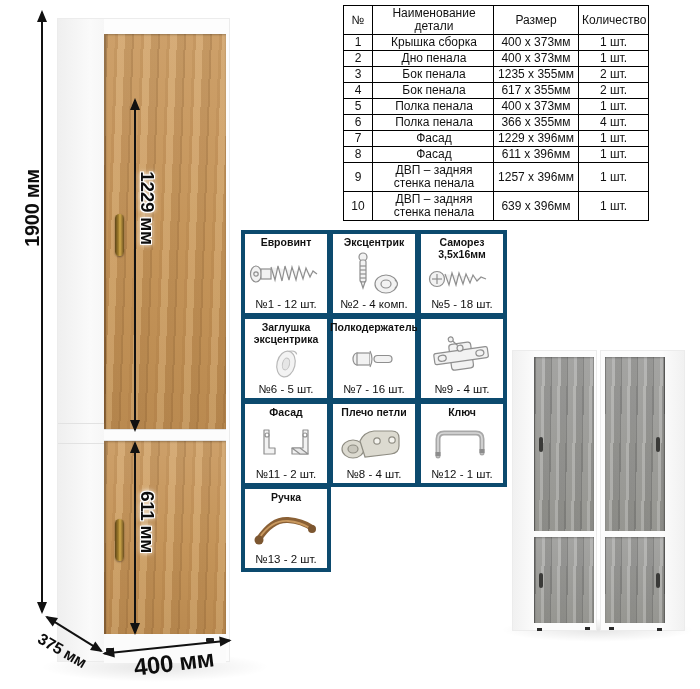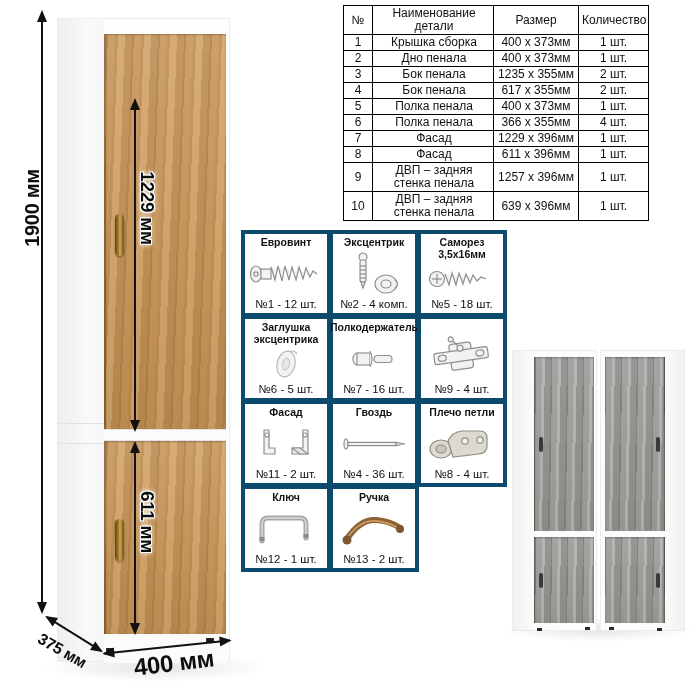--- a/index.html
+++ b/index.html
@@ -326,31 +326,20 @@
             <circle cx="19" cy="10" r="2" fill="#ffffff"></circle>
             <path d="M60 5 v24 h-16 v-6 h11 v-18 z"></path>
             <circle cx="57" cy="10" r="2" fill="#ffffff"></circle>
             <path d="M44 23 l8 6 h8 l-8 -6 z" fill="#e8e8e8"></path>
           </g>
         </svg>
       </div>
       <div class="hw-count">№11 - 2 шт.</div>
     </div>
 
-    <div class="hw-cell">
-      <div class="hw-name">Гвоздь</div>
-      <div class="hw-icon">
-        <svg width="76" height="20" viewBox="0 0 76 20">
-          <ellipse class="ic" cx="10" cy="10" rx="2" ry="5"></ellipse>
-          <rect class="ic" x="12" y="8.4" width="48" height="3.2" fill="#f0f0f0"></rect>
-          <path class="ic" d="M60 8.4 l9 1.6 -9 1.6 z"></path>
-        </svg>
-      </div>
-      <div class="hw-count">№4 - 36 шт.</div>
-    </div>
 
     <div class="hw-cell">
       <div class="hw-name">Плечо петли</div>
       <div class="hw-icon">
         <svg width="76" height="42" viewBox="0 0 76 42">
           <g stroke="#8f8d83" stroke-width="1.2" fill="#dcdad0">
             <ellipse cx="17" cy="26" rx="11" ry="9"></ellipse>
             <ellipse cx="17" cy="26" rx="5" ry="4" fill="#c8c6bc"></ellipse>
             <path d="M24 18 q4 -9 14 -10 h18 q7 0 7 7 v8 q0 7 -8 8 l-26 3 z"></path>
             <circle cx="41" cy="18" r="3.2" fill="#f4f3ee"></circle>

